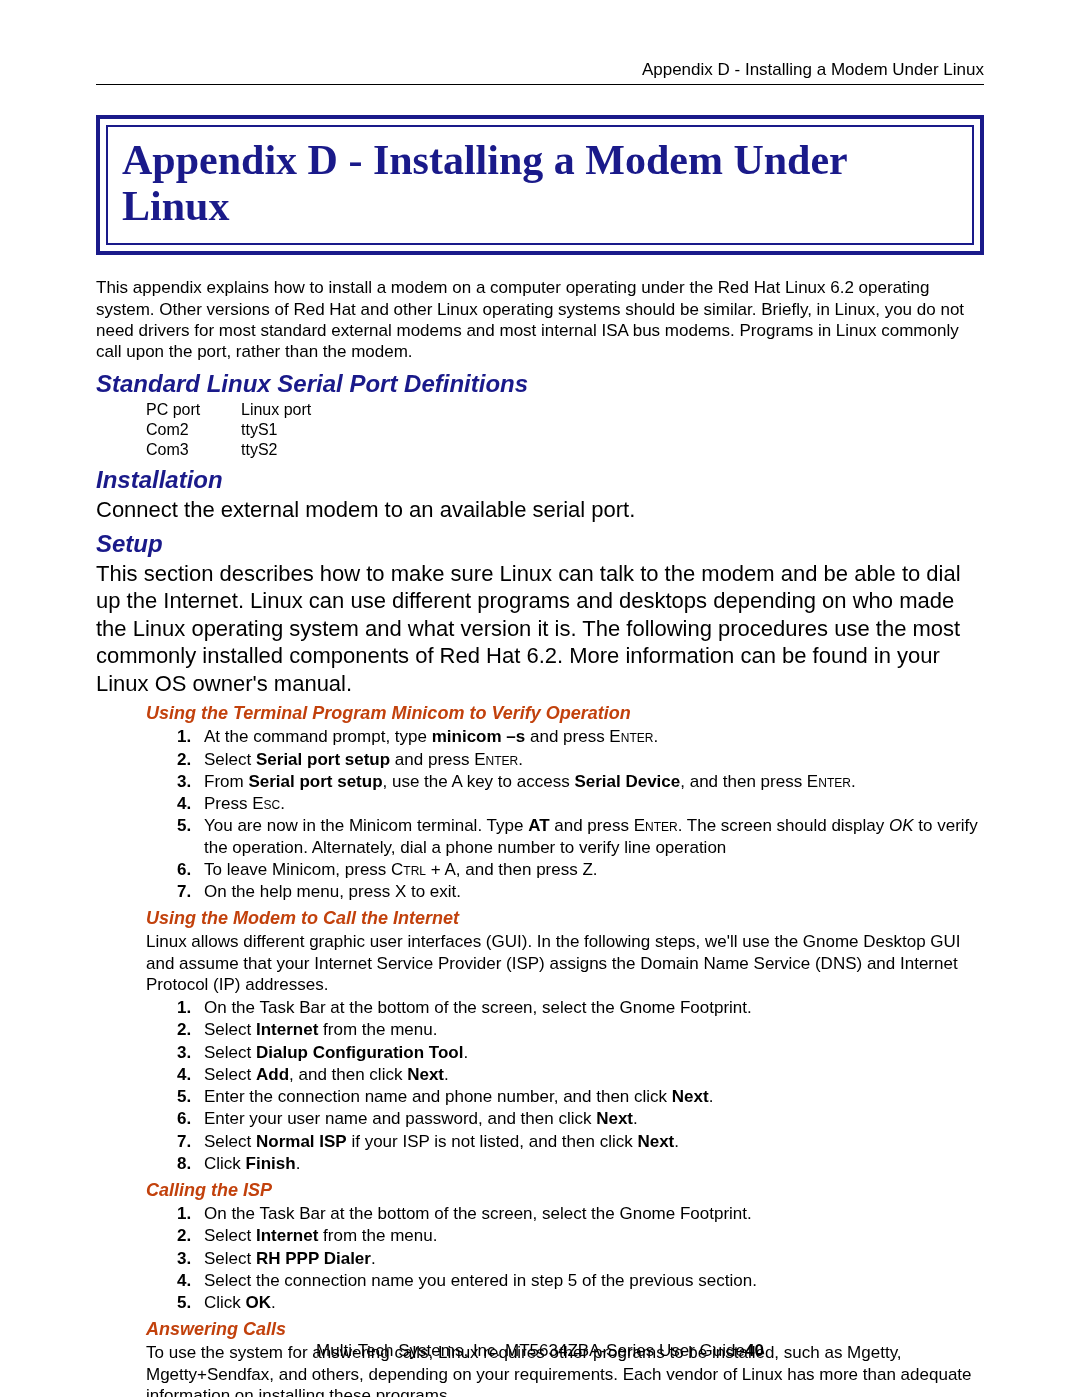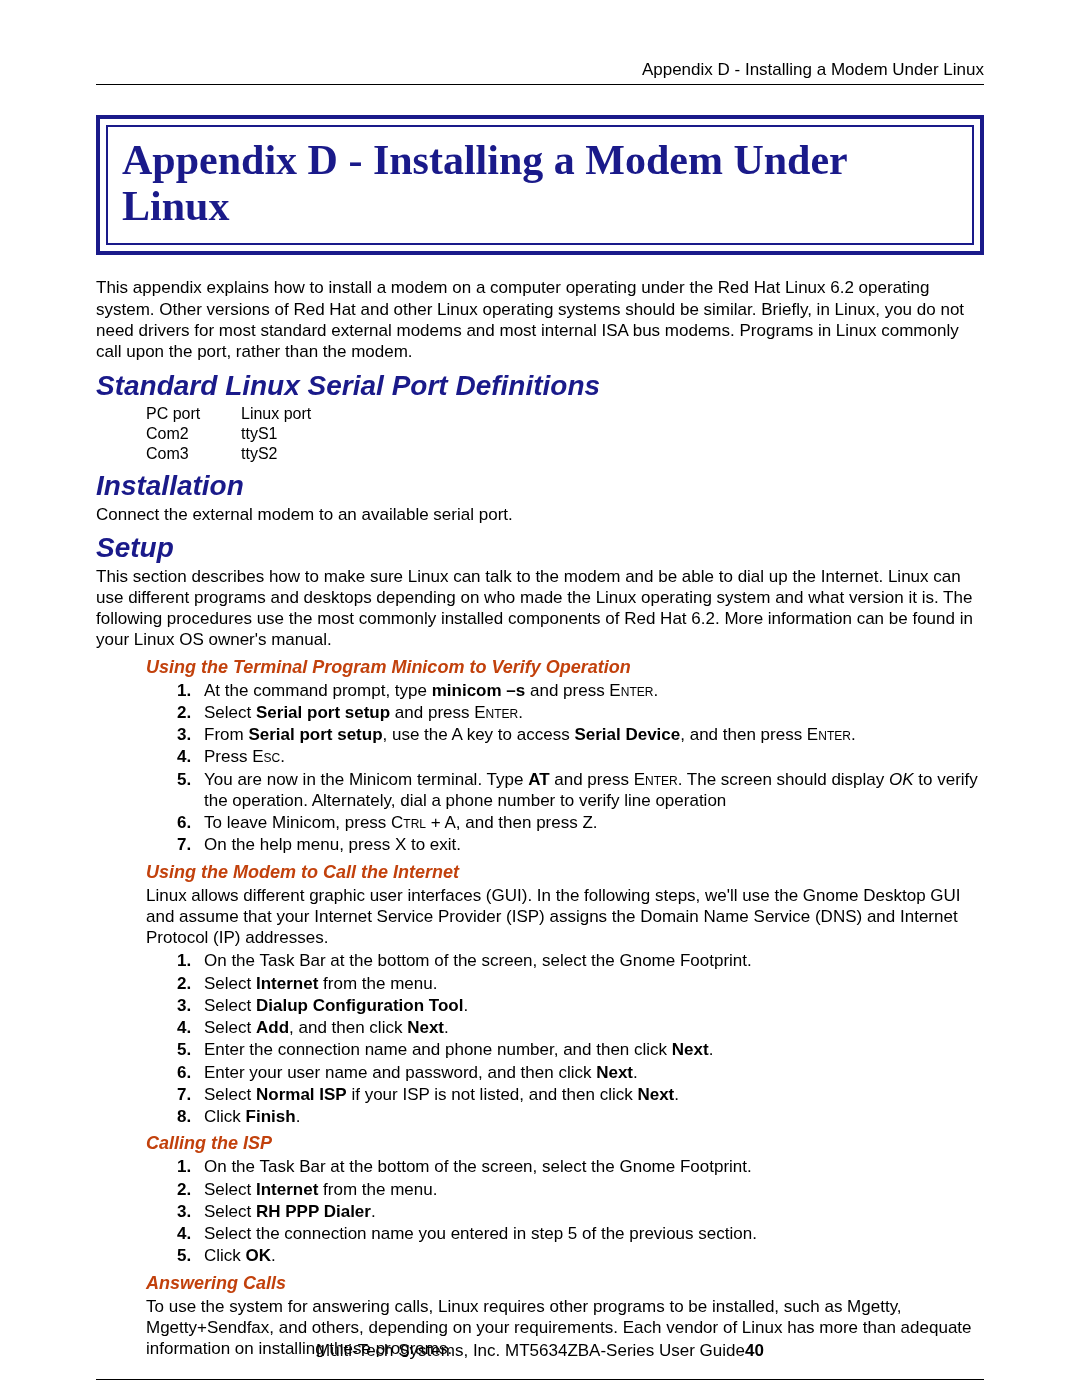--- a/index.html
+++ b/index.html
@@ -4,25 +4,25 @@
 <style>
 body{margin:0;background:#fff;font-family:Arial,Helvetica,sans-serif;color:#000}
 .page{width:1080px;height:1397px;margin:12px auto;position:relative;box-sizing:border-box;padding:48px 96px 60px 96px}
 .header-line{text-align:right;font-size:17px;margin-bottom:4px}
 .hr{border:none;border-top:1px solid #000;margin:4px 0 30px 0}
 .hr-bottom{border:none;border-top:1px solid #000;margin:20px 0 6px 0}
 .title-box{border:4px solid #1a1a8a;padding:6px;margin-bottom:22px}
 .title-inner{border:2px solid #1a1a8a;padding:10px 14px 14px 14px}
 .title-inner h1{margin:0;color:#1a1a8a;font-family:Georgia,'Times New Roman',serif;font-weight:bold;font-size:42px;line-height:1.1}
 .intro{font-size:17px;line-height:1.25;margin-bottom:8px}
-.h2{color:#1a1a8a;font-weight:bold;font-style:italic;font-size:28px;margin:6px 0 2px 0}
+.h2{color:#1a1a8a;font-weight:bold;font-style:italic;font-size:24px;margin:6px 0 2px 0}
 .port-table{margin-left:50px;font-size:16px;line-height:1.25}
 .port-row{display:flex}
 .port-row .c1{width:95px}
-.section-text{font-size:17px;line-height:1.25;margin:2px 0}
+.section-text{font-size:22px;line-height:1.25;margin:2px 0}
 .h3{color:#c2410c;font-weight:bold;font-style:italic;font-size:18px;margin:6px 0 2px 50px}
 .sub-text{font-size:17px;line-height:1.25;margin:2px 0 2px 50px}
 ol{margin:2px 0 2px 100px;padding:0;font-size:17px;line-height:1.25}
 ol li{margin:0 0 1px 0;padding-left:8px}
 ol li::marker{font-weight:bold}
 .sc{font-variant:small-caps}
 .footer{display:flex;justify-content:center;font-size:17px;position:absolute;bottom:48px;left:96px;right:96px}
 .footer .pg{font-weight:bold}
 em.i{font-style:italic}
 b{font-weight:bold}

